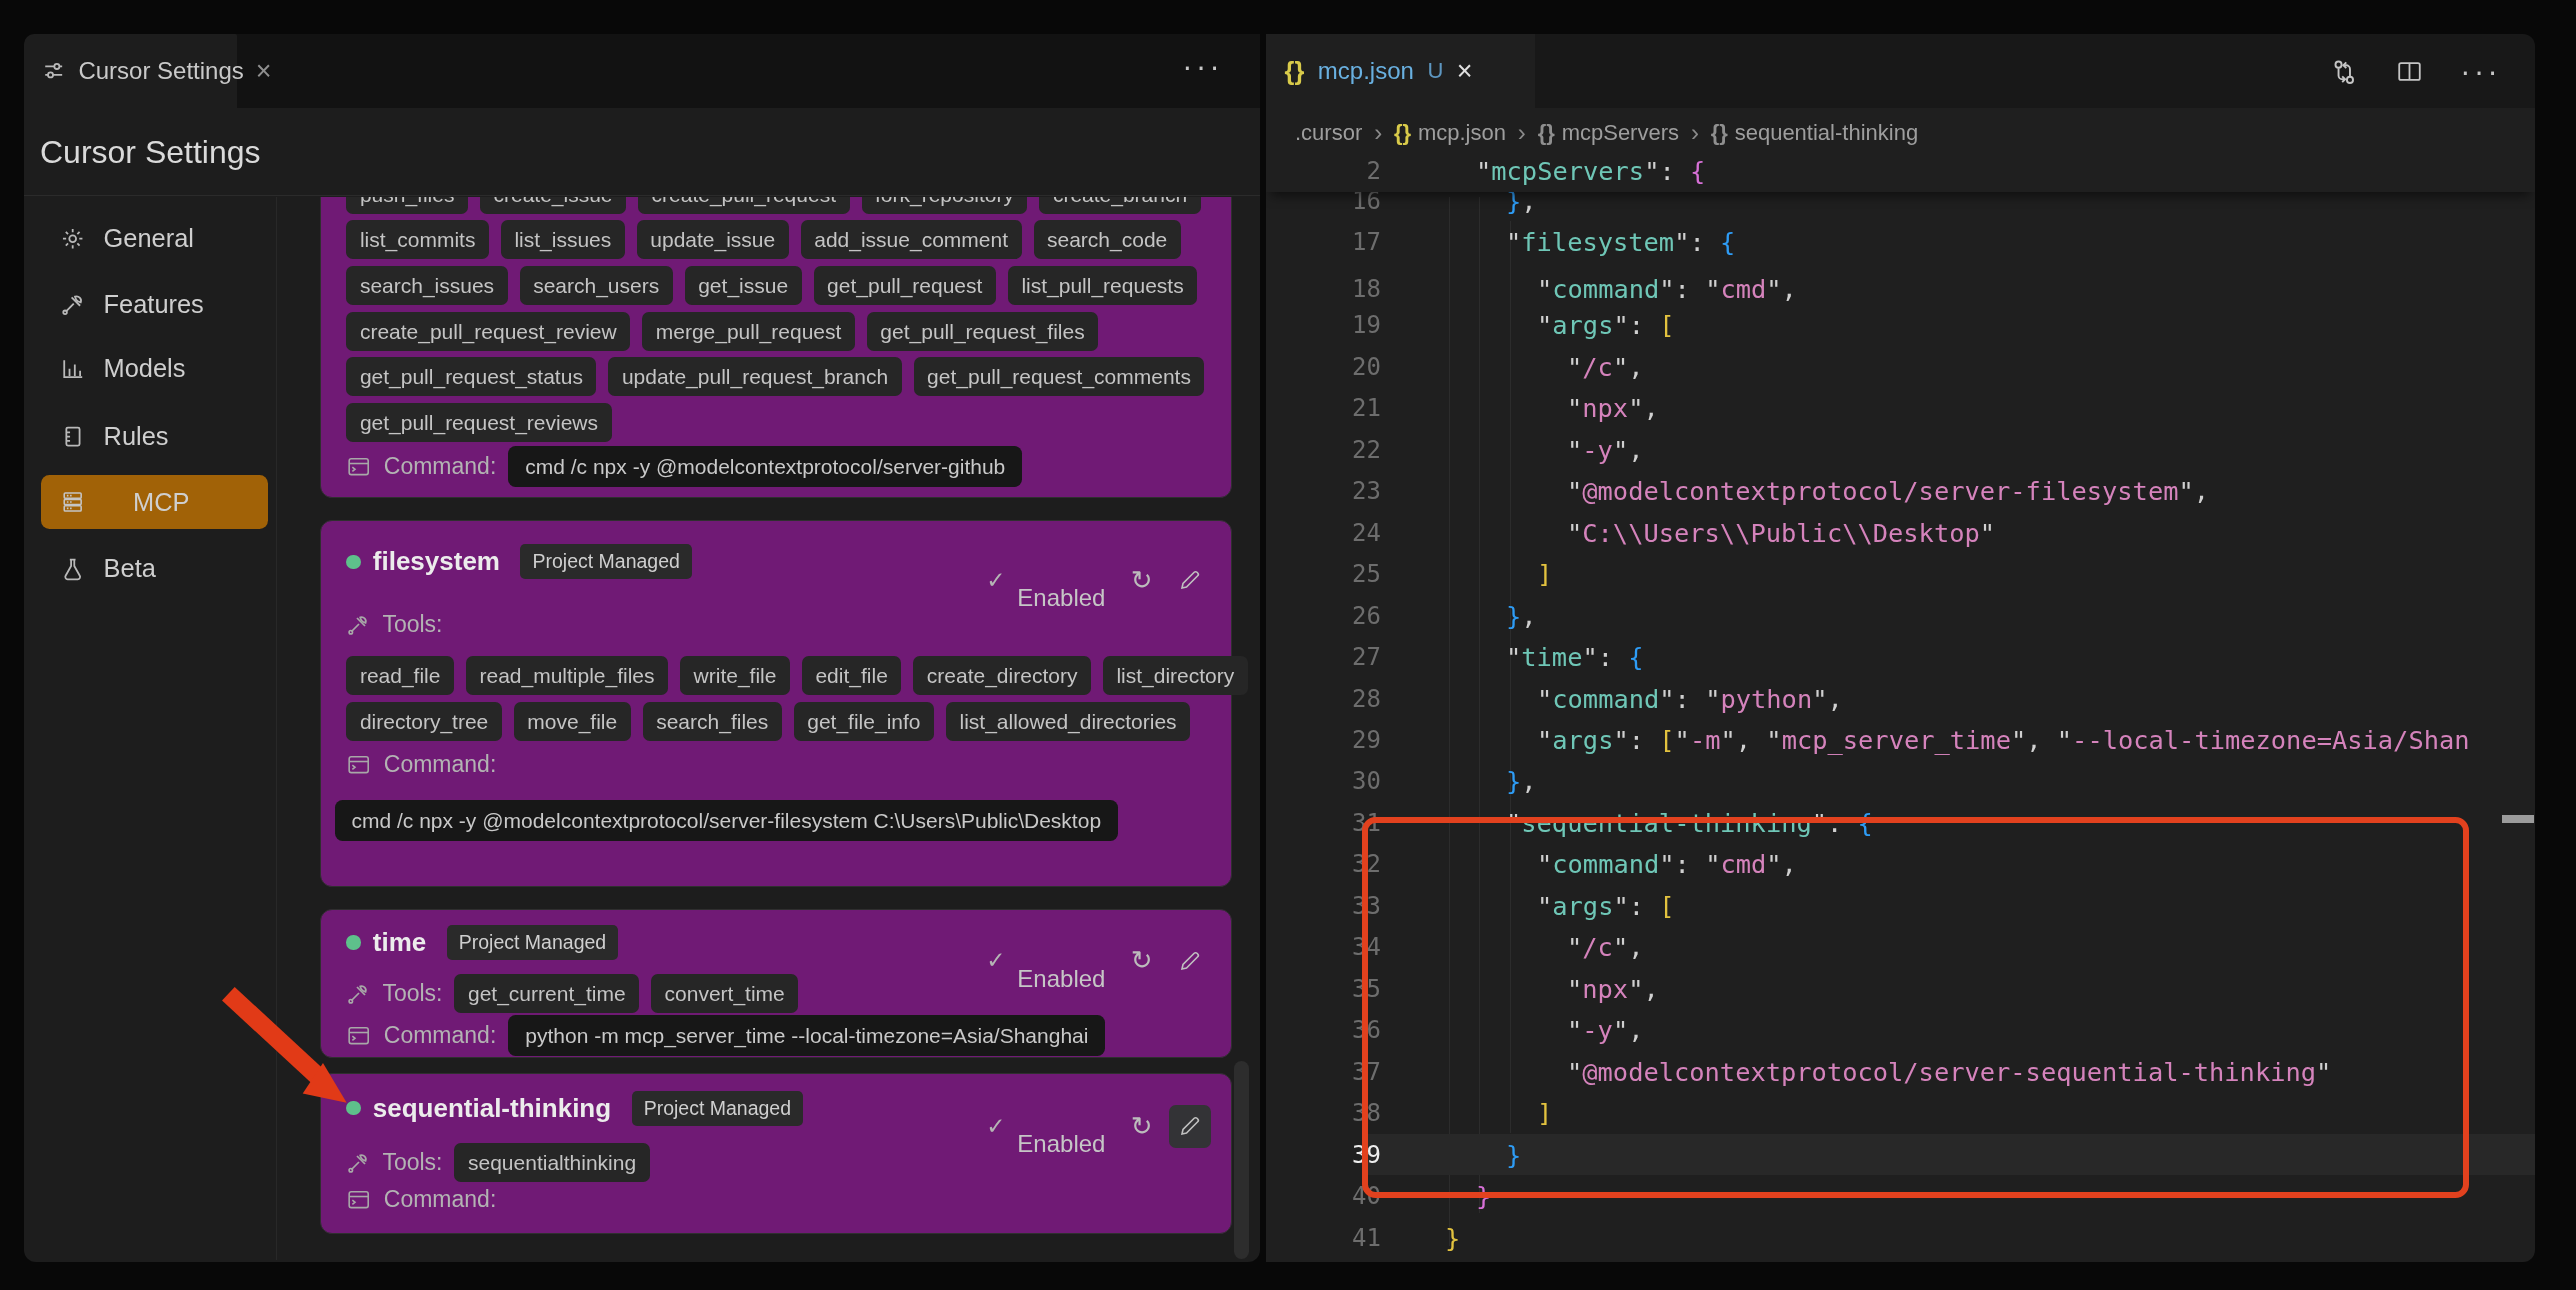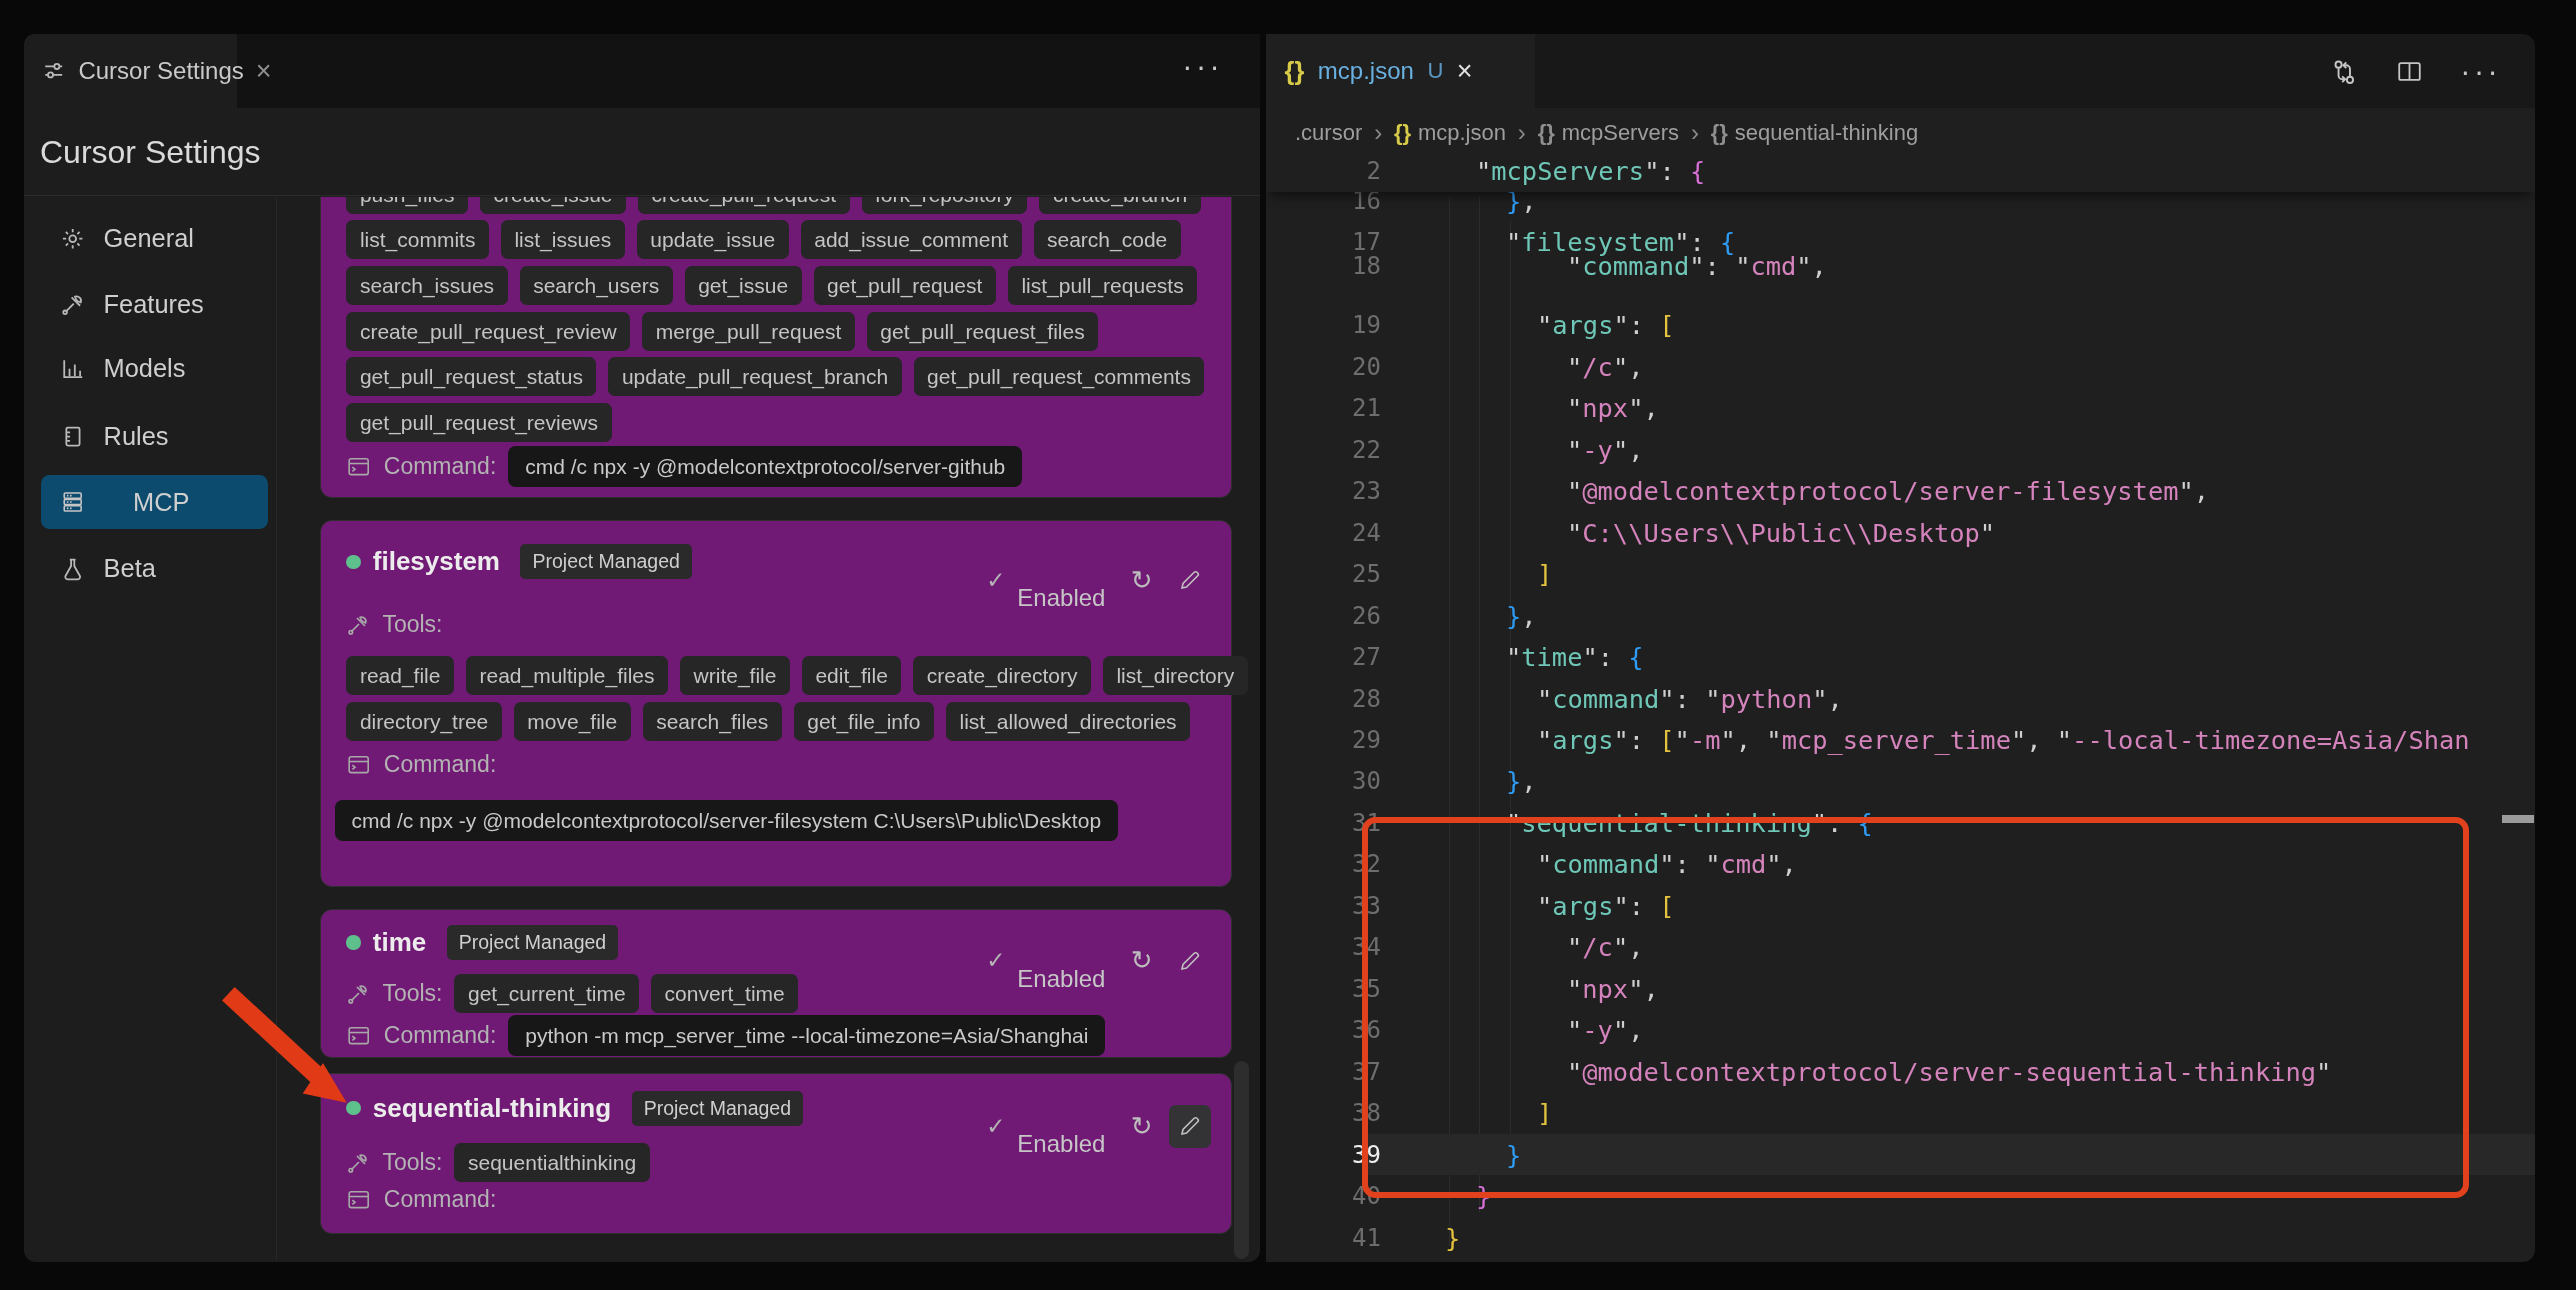--- a/index.html
+++ b/index.html
@@ -14,21 +14,21 @@
   .tab-close{font-size:27px;color:#8f8f8f;line-height:1;}
   .sg-more{position:absolute;right:37px;top:15.2px;font-size:30.5px;letter-spacing:3.4px;color:#c8c8c8;}
   .sg-panel{position:absolute;left:24px;top:108px;width:1236px;height:1154px;background:#1d1d1d;border-radius:0 0 12px 12px;}
   .sg-heading{position:absolute;left:40px;top:134px;font-size:32px;color:#dadada;}
   .sg-divider{position:absolute;left:24px;top:195px;width:1236px;height:0;border-top:1.7px solid #2b2b2b;}
   .sb-divider{position:absolute;left:276px;top:197px;width:0;height:1063px;border-left:1.7px solid #282828;}
   
   .sb-item{position:absolute;left:41px;width:227px;height:51px;display:flex;align-items:center;gap:18.6px;
            padding-left:18.6px;box-sizing:border-box;border-radius:8.5px;color:#b9b9b9;}
   .sb-item .sb-label{font-size:25.4px;color:#cfcfcf;}
-  .sb-item.active{background:#0c4a6e;gap:48px;}
+  .sb-item.active{background:#a16207;gap:48px;}
   .sb-i0{top:213px}.sb-i1{top:279px}.sb-i2{top:343px}.sb-i3{top:411px}.sb-i4{top:475px;height:54px}.sb-i5{top:543px}
   
   .card{position:absolute;border:1.7px solid #2f2f2f;border-radius:12px;box-sizing:border-box;background:#701a75;}
   .card1-clip{position:absolute;left:320px;top:197px;width:912px;height:301px;overflow:hidden;}
   .card-row{position:absolute;left:25.4px;display:flex;align-items:center;gap:12px;}
   .chip{background:#262626;color:#c4c4c4;font-size:21px;padding:7.6px 13.5px;border-radius:6.8px;white-space:nowrap;}
   .cmd-label{display:flex;align-items:center;gap:12px;color:#b3b3b3;font-size:23px;white-space:nowrap;}
   .cmd-chip{background:#171717;color:#c9c9c9;font-size:21px;padding:8.5px 17px;border-radius:7.6px;white-space:nowrap;}
   .dot{width:14.4px;height:14.4px;border-radius:50%;}
   .card-title{font-size:26px;font-weight:bold;color:#ececec;white-space:nowrap;}
@@ -417,21 +417,21 @@
 
     <div class="guide" style="left:183px;top:89px;height:1049px;"></div>
     <div class="guide" style="left:213px;top:89px;height:1016px;"></div>
     <div class="guide" style="left:244px;top:113px;height:912px;"></div>
 
     <div class="curline"></div>
 
     <div id="code-lines" class="code-font">
         <div class="cl" style="top: 72px;"><span class="num">16</span><span style="margin-left: 125px;"><span class="tb3">}</span><span class="tp">,</span></span></div>
         <div class="cl" style="top: 113px;"><span class="num">17</span><span style="margin-left: 125px;"><span class="tp">"</span><span class="tk">filesystem</span><span class="tp">": </span><span class="tb3">{</span></span></div>
-        <div class="cl" style="top: 137px; gap: 30px;"><span class="num">18</span><span style="margin-left: 156px;"><span class="tp">"</span><span class="tk">command</span><span class="tp">": "</span><span class="ts">cmd</span><span class="tp">",</span></span></div>
+        <div class="cl" style="top: 160px;"><span class="num">18</span><span style="margin-left: 156px;"><span class="tp">"</span><span class="tk">command</span><span class="tp">": "</span><span class="ts">cmd</span><span class="tp">",</span></span></div>
         <div class="cl" style="top: 196px;"><span class="num">19</span><span style="margin-left: 156px;"><span class="tp">"</span><span class="tk">args</span><span class="tp">": </span><span class="tb1">[</span></span></div>
         <div class="cl" style="top: 238px;"><span class="num">20</span><span style="margin-left: 186px;"><span class="tp">"</span><span class="ts">/c</span><span class="tp">",</span></span></div>
         <div class="cl" style="top: 279px;"><span class="num">21</span><span style="margin-left: 186px;"><span class="tp">"</span><span class="ts">npx</span><span class="tp">",</span></span></div>
         <div class="cl" style="top: 321px;"><span class="num">22</span><span style="margin-left: 186px;"><span class="tp">"</span><span class="ts">-y</span><span class="tp">",</span></span></div>
         <div class="cl" style="top: 362px;"><span class="num">23</span><span style="margin-left: 186px;"><span class="tp">"</span><span class="ts">@modelcontextprotocol/server-filesystem</span><span class="tp">",</span></span></div>
         <div class="cl" style="top: 404px;"><span class="num">24</span><span style="margin-left: 186px;"><span class="tp">"</span><span class="ts">C:\\Users\\Public\\Desktop</span><span class="tp">"</span></span></div>
         <div class="cl" style="top: 445px;"><span class="num">25</span><span style="margin-left: 156px;"><span class="tb1">]</span></span></div>
         <div class="cl" style="top: 487px;"><span class="num">26</span><span style="margin-left: 125px;"><span class="tb3">}</span><span class="tp">,</span></span></div>
         <div class="cl" style="top: 528px;"><span class="num">27</span><span style="margin-left: 125px;"><span class="tp">"</span><span class="tk">time</span><span class="tp">": </span><span class="tb3">{</span></span></div>
         <div class="cl" style="top: 570px;"><span class="num">28</span><span style="margin-left: 156px;"><span class="tp">"</span><span class="tk">command</span><span class="tp">": "</span><span class="ts">python</span><span class="tp">",</span></span></div>

